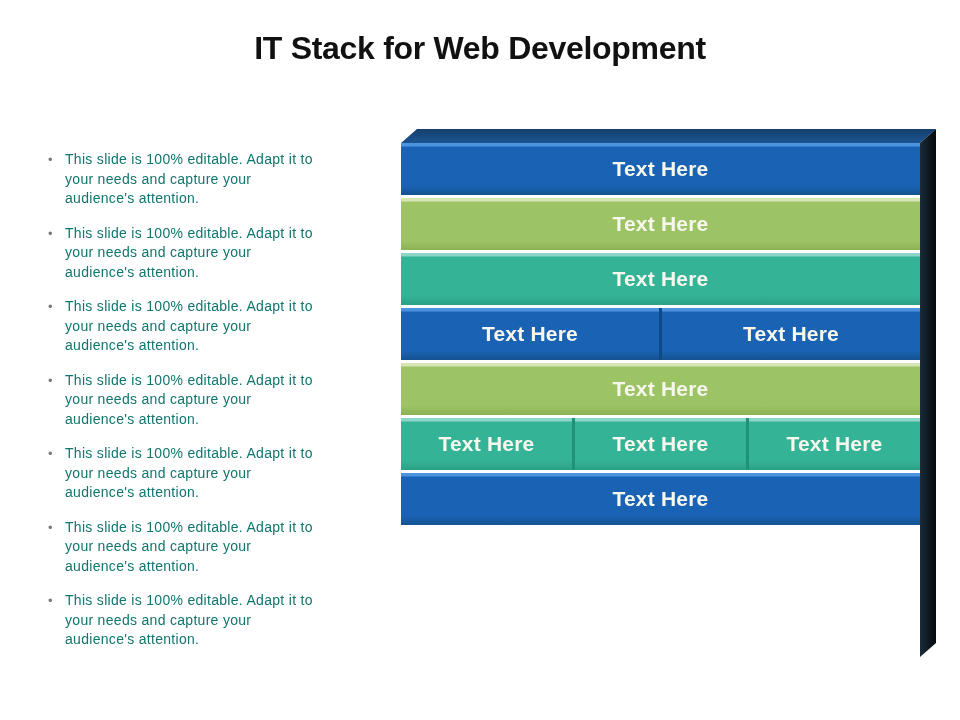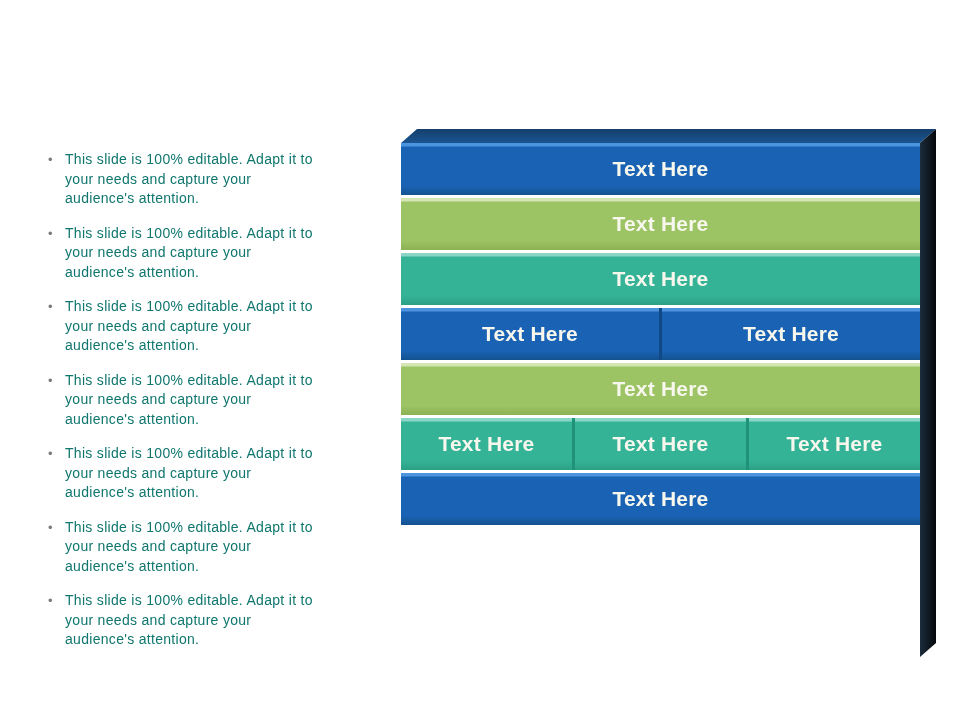--- a/index.html
+++ b/index.html
@@ -82,20 +82,21 @@
     font-size: 21px;
     font-weight: bold;
     letter-spacing: 0.2px;
   }
 </style>
 </head>
 <body>
 
 <div class="slide">
 
+  <div class="slide-title">IT Stack for Web Development</div>
 
   <div class="bullet-list">
       <div class="bullet-item">
         <span class="bullet-marker">•</span>
         <span class="bullet-text">This slide is 100% editable. Adapt it to your needs and capture your audience's attention.</span>
       </div>
       <div class="bullet-item">
         <span class="bullet-marker">•</span>
         <span class="bullet-text">This slide is 100% editable. Adapt it to your needs and capture your audience's attention.</span>
       </div>

